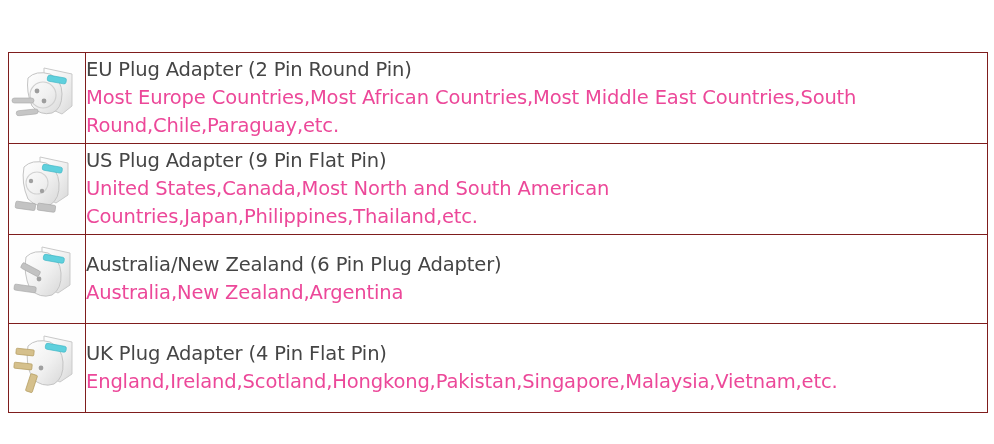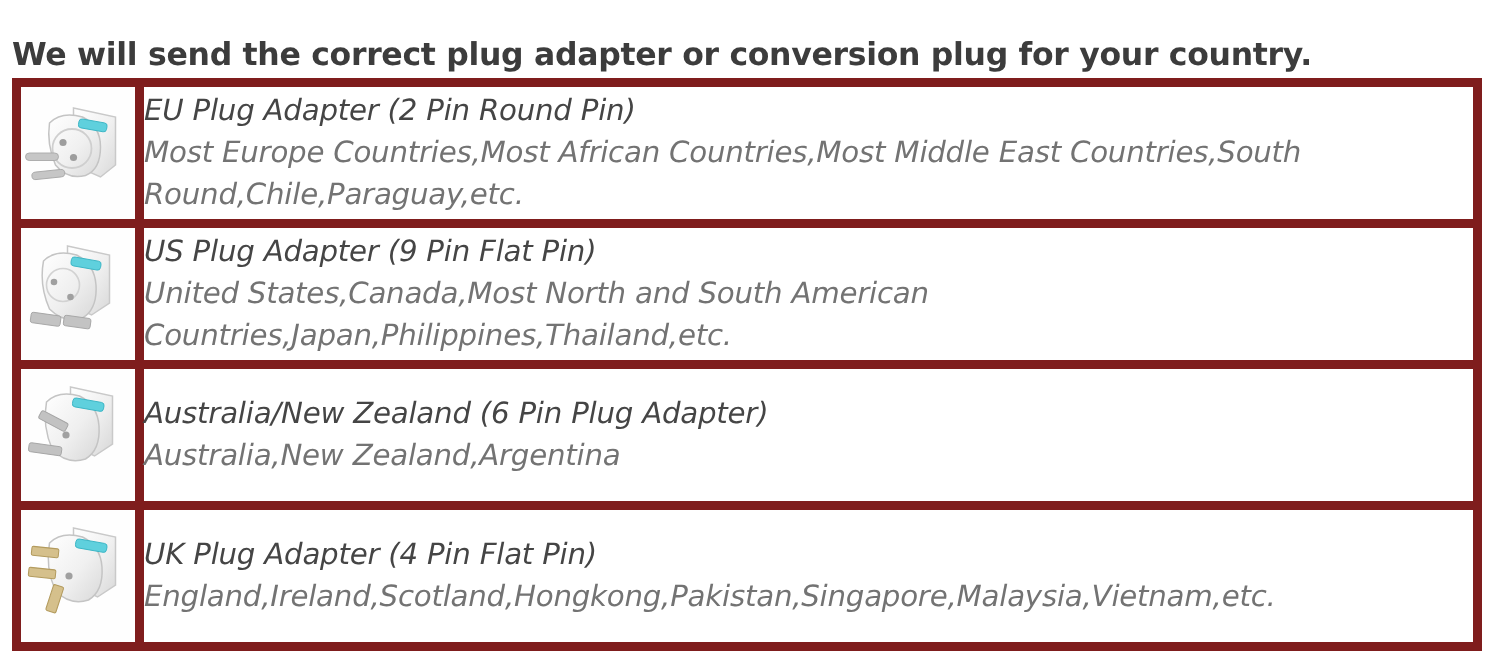--- a/index.html
+++ b/index.html
@@ -32,60 +32,58 @@
   }
   .plug-table {
     position: absolute;
     left: 8px;
     top: 52px;
     width: 980px;
     border-collapse: collapse;
     table-layout: fixed;
   }
   .plug-table td {
-    border: 6px solid #7f1d1d;
+    border: 1px solid #7f1d1d;
     padding: 0;
     vertical-align: middle;
-    font-style: italic;
   }
   .img-cell {
     width: 76px;
     text-align: center;
     background: #fefefe;
   }
   .txt-cell {
     padding: 2px 0 4px 5px;
     vertical-align: top;
   }
   .row-h3 { height: 91px; }
   .row-h2 { height: 87px; }
   .line {
     font-size: 19.5px;
     line-height: 28px;
-    color: #737373;
+    color: #ec4899;
     white-space: nowrap;
     letter-spacing: -0.15px;
   }
   .line.title { color: #454545; }
 
   
   .plug-wrap {
     width: 74px;
     height: 84px;
     display: inline-block;
     position: relative;
   }
   .plug-wrap svg { display: block; }
 </style>
 </head>
 <body>
 
 <div class="page">
 
-  <div class="headline">We will send the correct plug adapter or conversion plug for your country.</div>
 
   <table class="plug-table">
     <tbody>
 
       <tr class="row-h3">
         <td class="img-cell">
           <span class="plug-wrap">
             <svg width="74" height="84" viewBox="0 0 74 84">
               <defs>
                 <linearGradient id="bodyG1" x1="0" y1="0" x2="1" y2="1">

